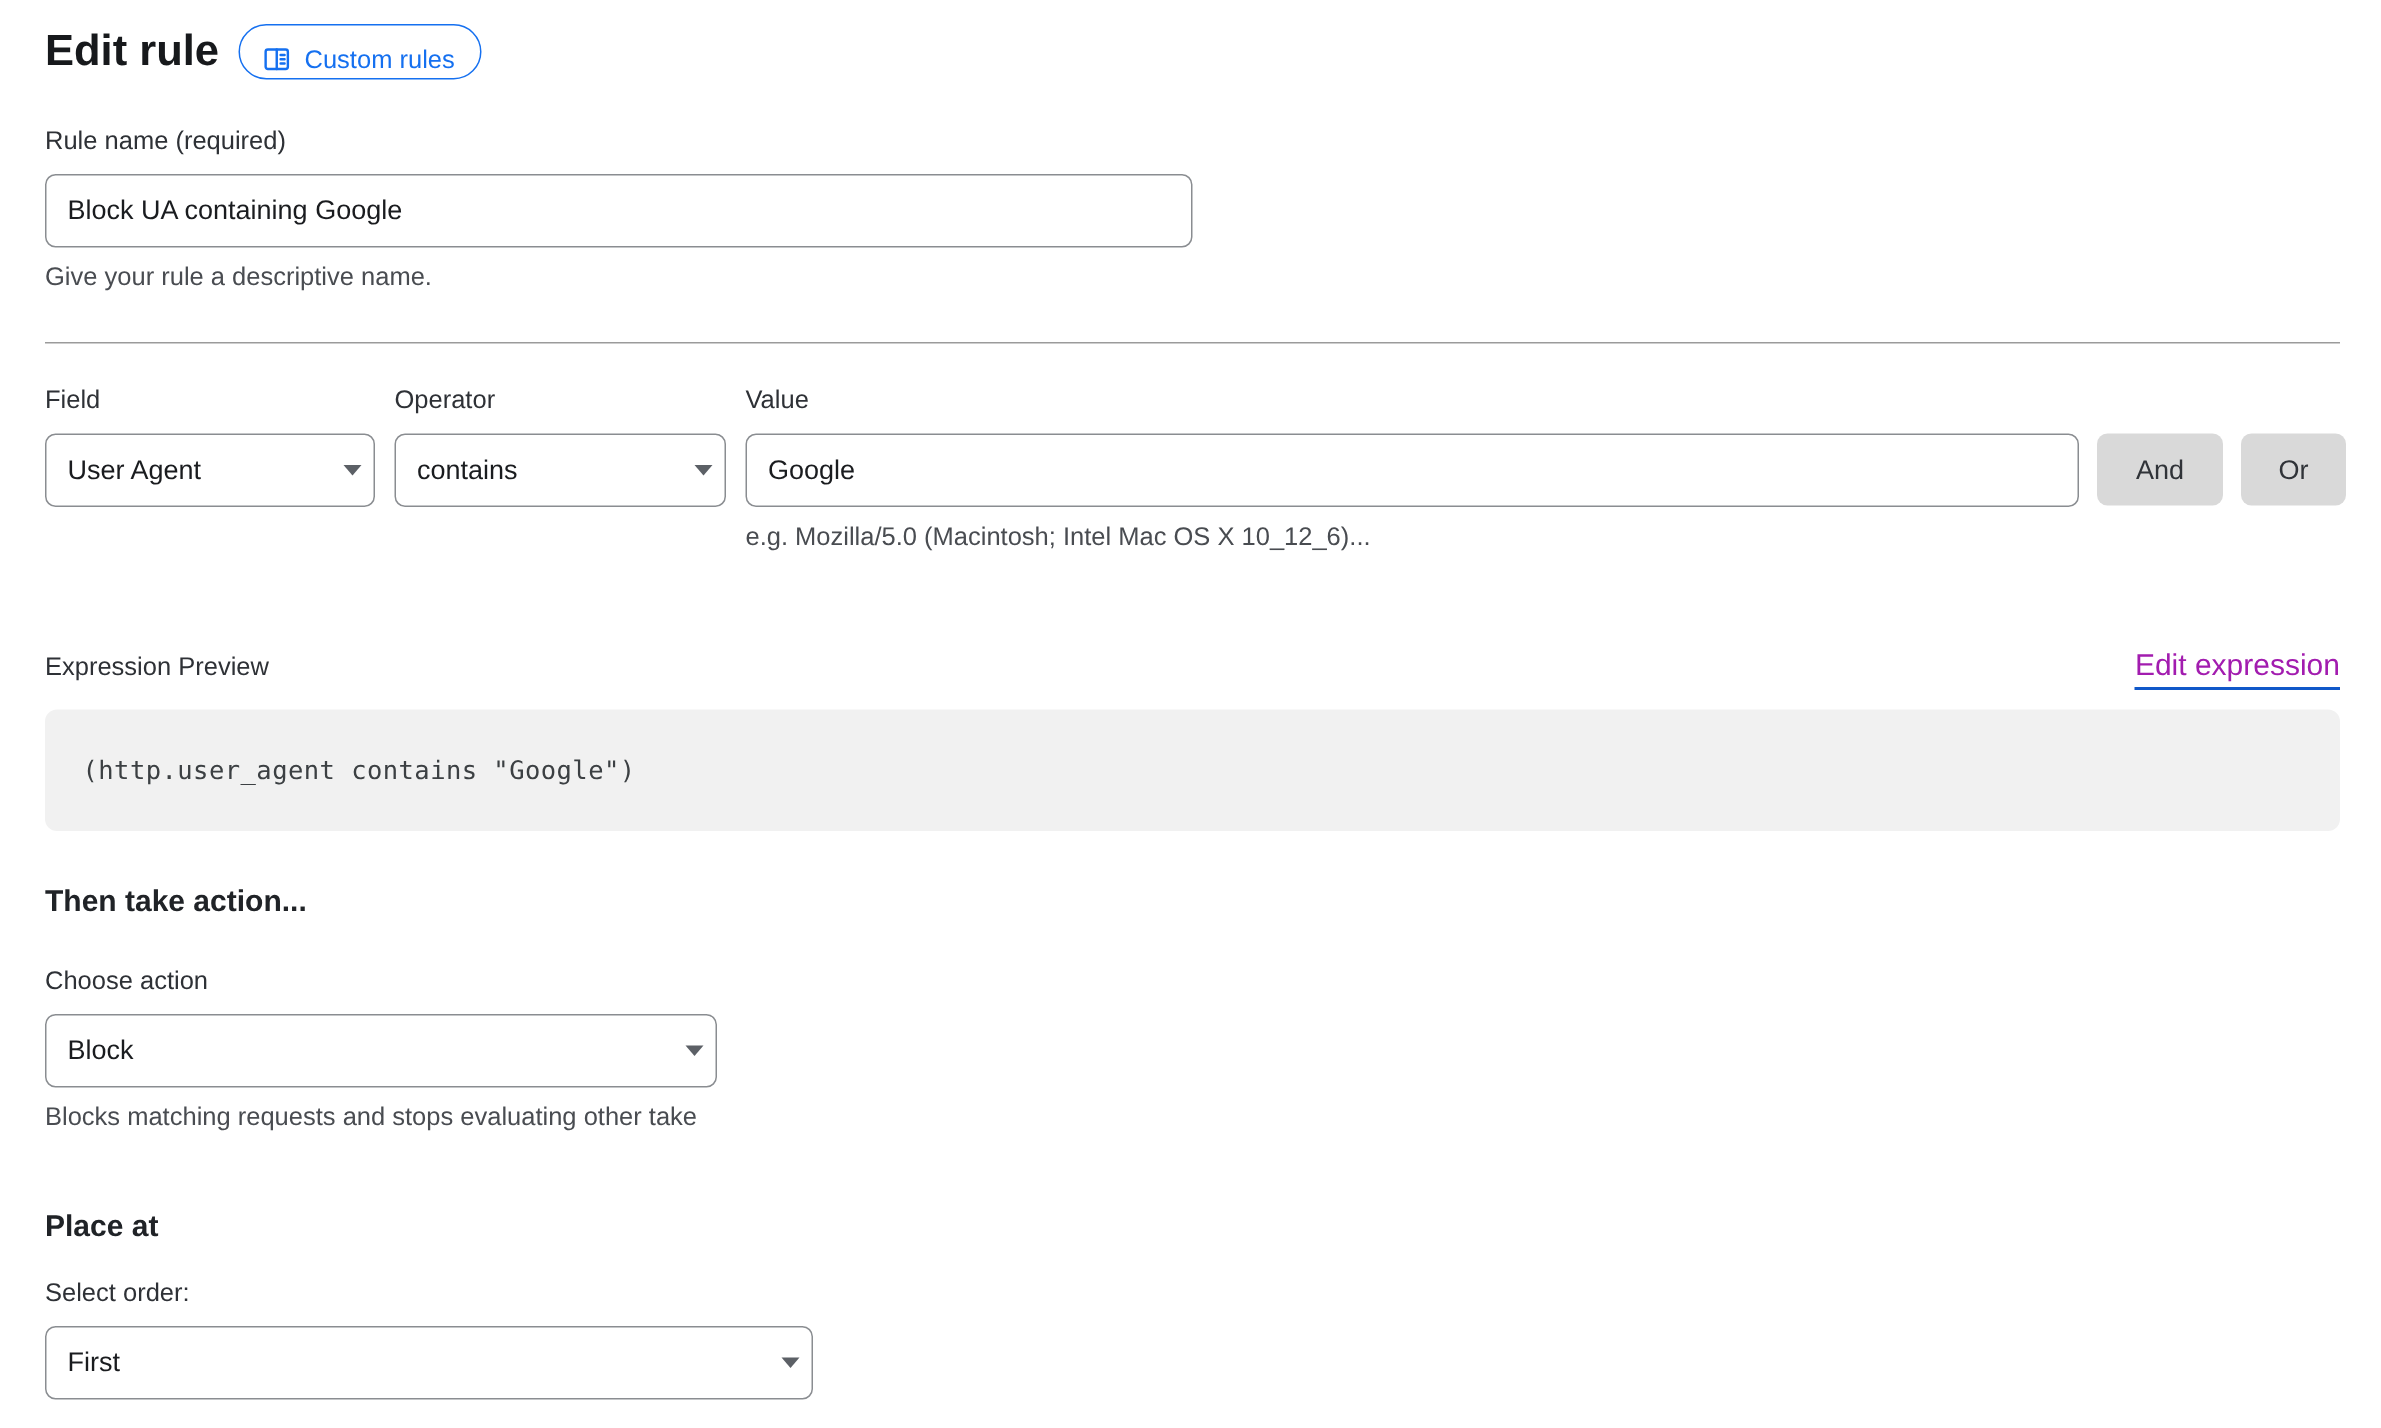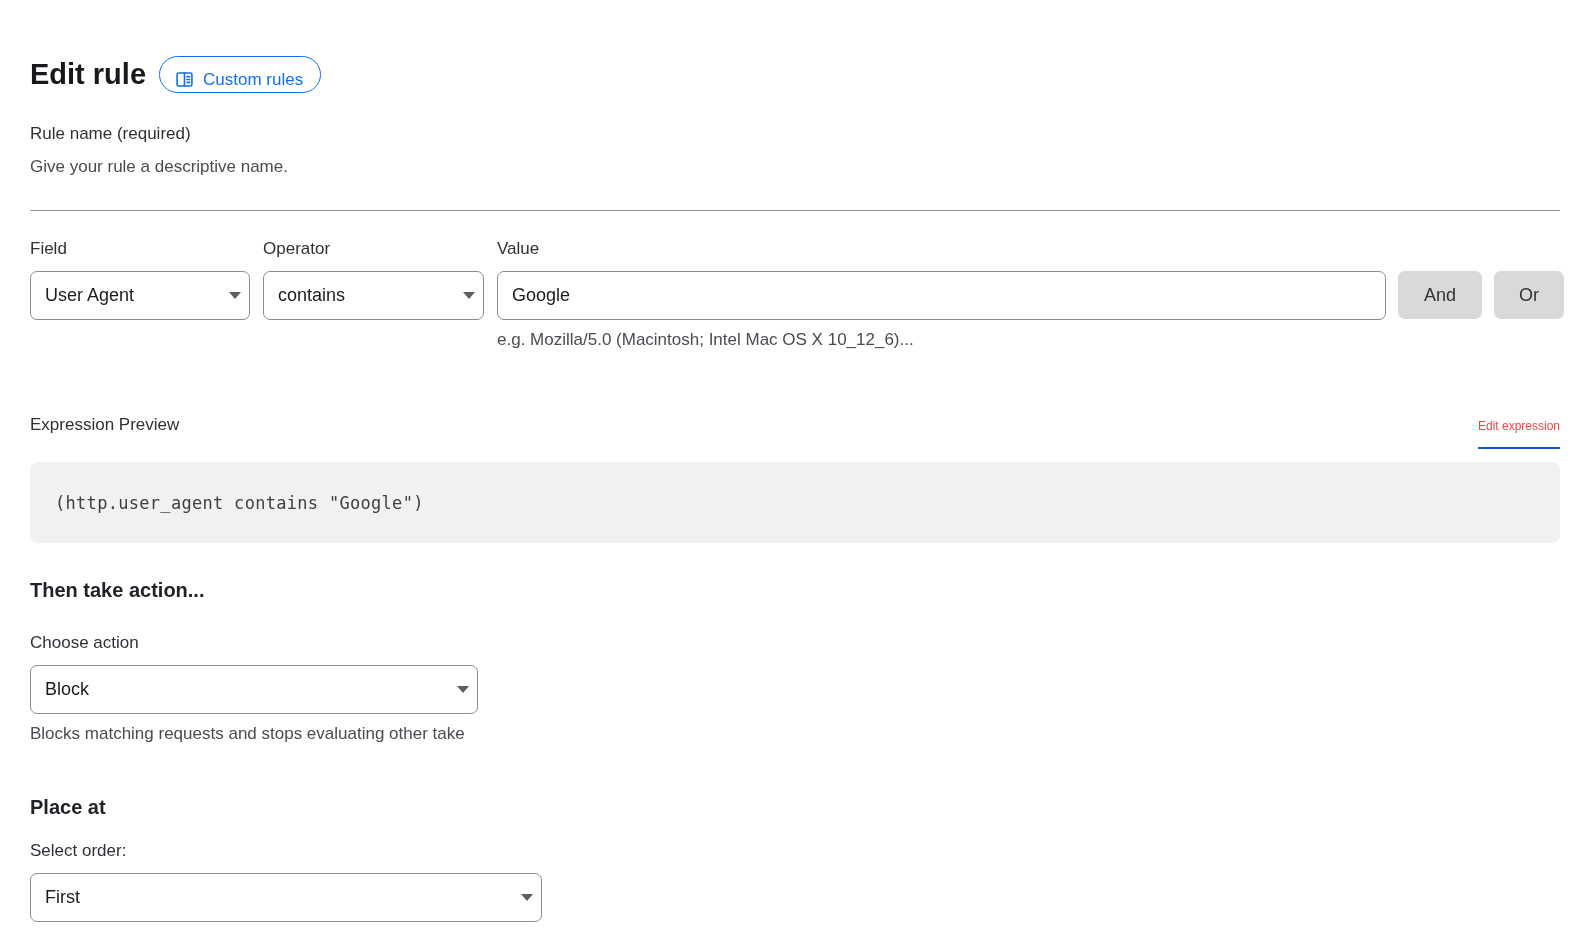--- a/index.html
+++ b/index.html
@@ -5,21 +5,21 @@
   * { margin: 0; padding: 0; box-sizing: border-box; }
   html, body { background: #ffffff; }
   body {
     width: 1587px; height: 952px; overflow: hidden;
     font-family: "Liberation Sans", "DejaVu Sans", sans-serif;
     color: #1f2226;
   }
   .page { padding: 15px 23px 0 30px; width: 100%; height: 100%; }
 
   
-  .header-row { display: flex; align-items: center; gap: 13px; margin-bottom: 30px; margin-top: 40px; }
+  .header-row { display: flex; align-items: center; gap: 13px; margin-bottom: 30px; }
   .page-title { font-size: 29px; font-weight: 700; color: #17191c; line-height: 38px; }
   .pill-btn {
     display: inline-flex; align-items: center; gap: 9px;
     height: 37px; padding: 11px 17px 0 15px;
     background: #ffffff; border: 1.5px solid #1570f0; border-radius: 19px;
     color: #1570f0; font-size: 17px; font-family: inherit; cursor: pointer;
   }
   .pill-btn svg { display: block; }
 
   
@@ -58,22 +58,22 @@
     background: #d9d9d9; color: #303338; font-size: 18px; font-family: inherit; cursor: pointer;
   }
   .and-btn { width: 84px; }
   .or-btn  { width: 70px; }
 
   
   .expr-section { margin-top: 65px; width: 1530px; }
   .expr-head { display: flex; justify-content: space-between; align-items: baseline; margin-bottom: 13px; }
   .expr-label { font-size: 17px; color: #2e3136; }
   .edit-link {
-    font-size: 12px; color: #ef4444; text-decoration: none;
-    border-bottom: 2px solid #1058c9; padding-bottom: 14px; cursor: pointer;
+    font-size: 20px; color: #a21caf; text-decoration: none;
+    border-bottom: 2px solid #1058c9; padding-bottom: 2px; cursor: pointer;
   }
   .code-box {
     width: 100%; height: 81px; background: #f1f1f1; border-radius: 8px;
     display: flex; align-items: center; padding: 0 25px;
   }
   .code-box code {
     font-family: "DejaVu Sans Mono", "Liberation Mono", monospace;
     font-size: 17px; color: #3c4043; letter-spacing: 0.3px;
   }
 
@@ -98,20 +98,21 @@
           <path d="M10 3.2v13.6"></path>
           <path d="M12.7 7h2.8M12.7 10h2.8M12.7 13h2.8"></path>
         </svg>
       </span>
       <span>Custom rules</span>
     </button>
   </div>
 
   <div>
     <label class="field-label">Rule name (required)</label>
+    <input class="text-input rule-name-input" type="text" value="Block UA containing Google" style="">
     <div class="help-text">Give your rule a descriptive name.</div>
   </div>
 
   <hr class="divider">
 
   <div class="condition-row">
     <div class="col-field">
       <label class="field-label">Field</label>
       <div class="select-box">
         <span>User Agent</span>

